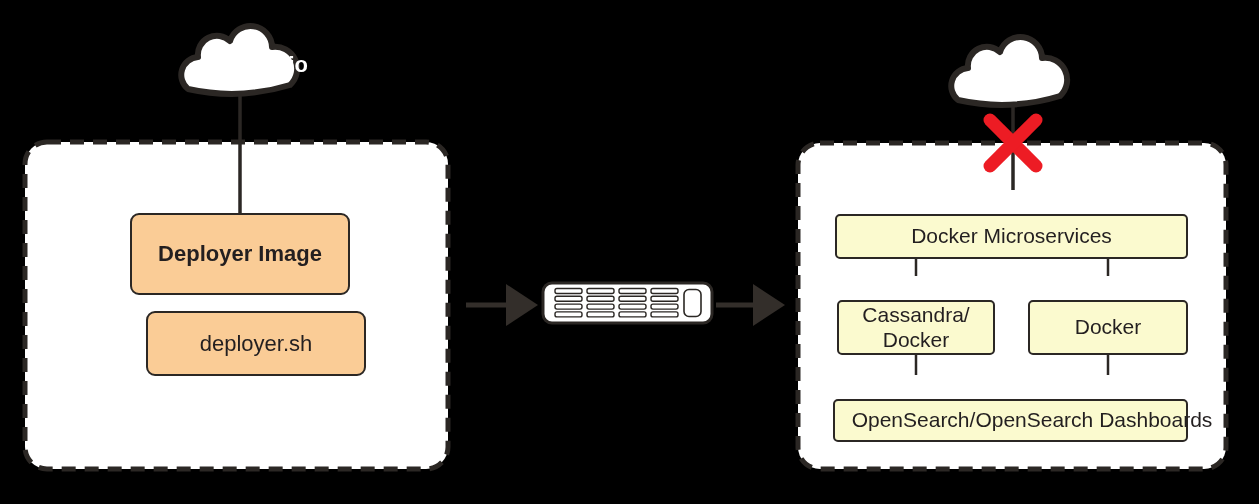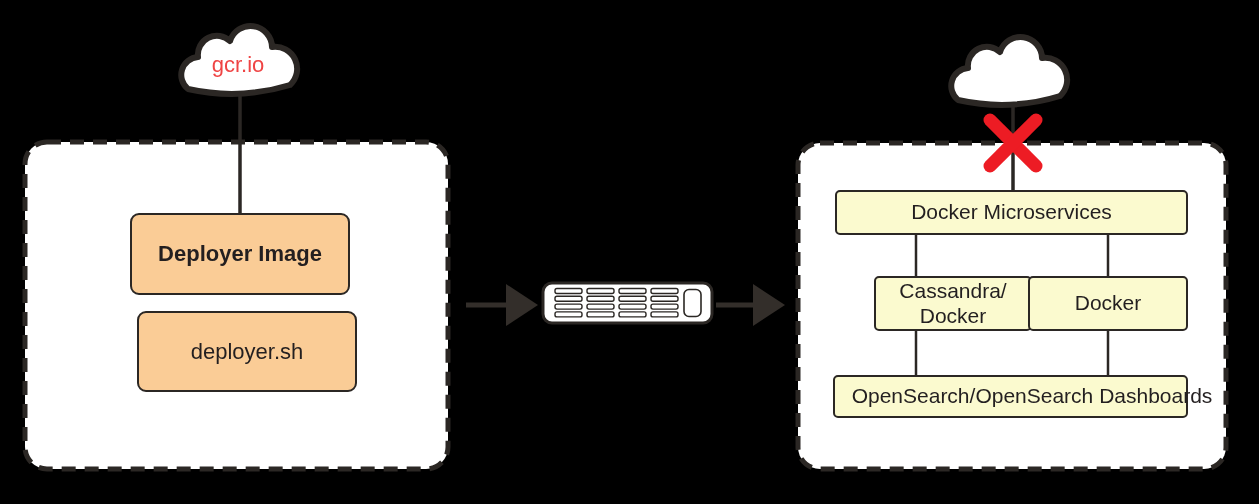--- a/index.html
+++ b/index.html
@@ -28,32 +28,34 @@
   .node.orange {
     background: #facc96;
     border-radius: 9px;
     font-size: 22px;
   }
   .node.yellow {
     background: #fbfacf;
     border-radius: 5px;
     border-width: 2px;
     font-size: 21px;
+    margin-top: 24px;
   }
   .floating-label {
     position: absolute;
-    text-align: center;
-    color: #ef4444;
+    text-align: right;
+    color: #ffffff;
+    font-weight: bold;
   }
   #gcr-label { left: 168px; top: 52px; width: 140px; font-size: 22px; }
   #air-gapped-label { left: 797px; top: 427px; width: 429px; font-size: 23px; }
   #deployer-image-box { left: 130px; top: 213px; width: 220px; height: 82px; font-weight: bold; }
-  #deployer-sh-box    { left: 137px; top: 311px; width: 220px; height: 81px; }
+  #deployer-sh-box    { left: 146px; top: 311px; width: 220px; height: 65px; }
   #docker-box     { left: 835px;  top: 190px; width: 353px; height: 45px; }
-  #cassandra-box  { left: 874px;  top: 276px; width: 158px; height: 55px; }
+  #cassandra-box  { left: 837px;  top: 276px; width: 158px; height: 55px; }
   #spark-box      { left: 1028px; top: 276px; width: 160px; height: 55px; }
   #opensearch-box { left: 833px;  top: 375px; width: 355px; height: 43px; font-size: 21px; padding-left: 43px; }
 </style>
 </head>
 <body>
 
 <div id="stage">
 
   <svg id="diagram-svg" width="1259" height="504" viewBox="0 0 1259 504">
 

